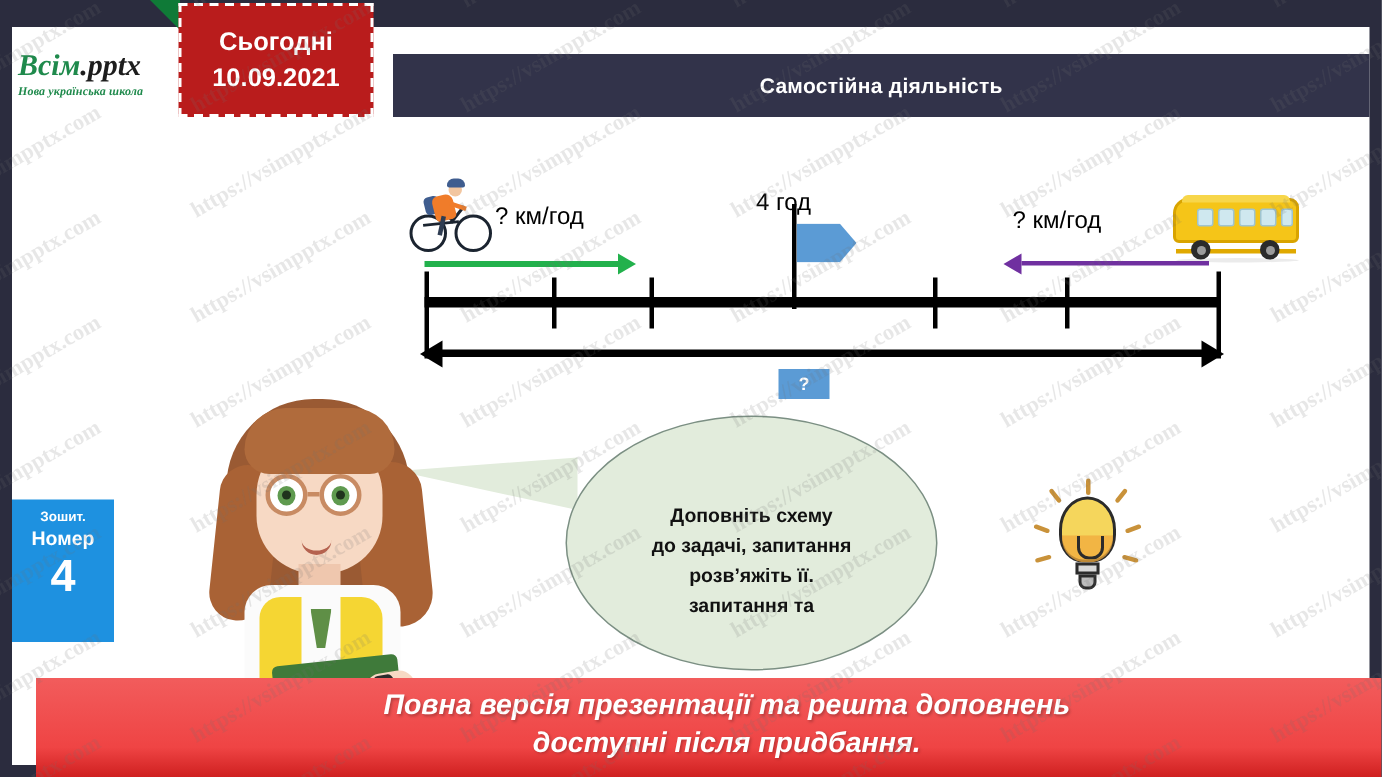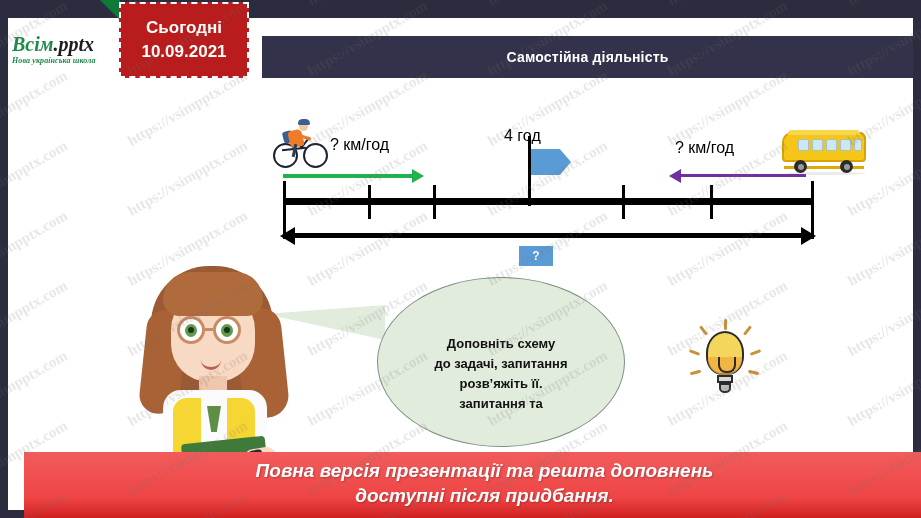--- a/index.html
+++ b/index.html
@@ -741,20 +741,25 @@
     <div class="eye e2"></div>
     <div class="pupil p1"></div>
     <div class="pupil p2"></div>
     <div class="mouth"></div>
     <div class="book"></div>
     <div class="book2"></div>
     <div class="arm"></div>
     <div class="watch"></div>
   </div>
 
+  <div class="notebook-box">
+    <div class="nb-l1">Зошит.</div>
+    <div class="nb-l2">Номер</div>
+    <div class="nb-num">4</div>
+  </div>
 
   <div class="bottom-banner">
     <div class="bb-text">
       <div>Повна версія презентації та решта доповнень</div>
       <div>доступні після придбання.</div>
     </div>
   </div>
 
 
   <div class="watermarks" id="wm-layer">

